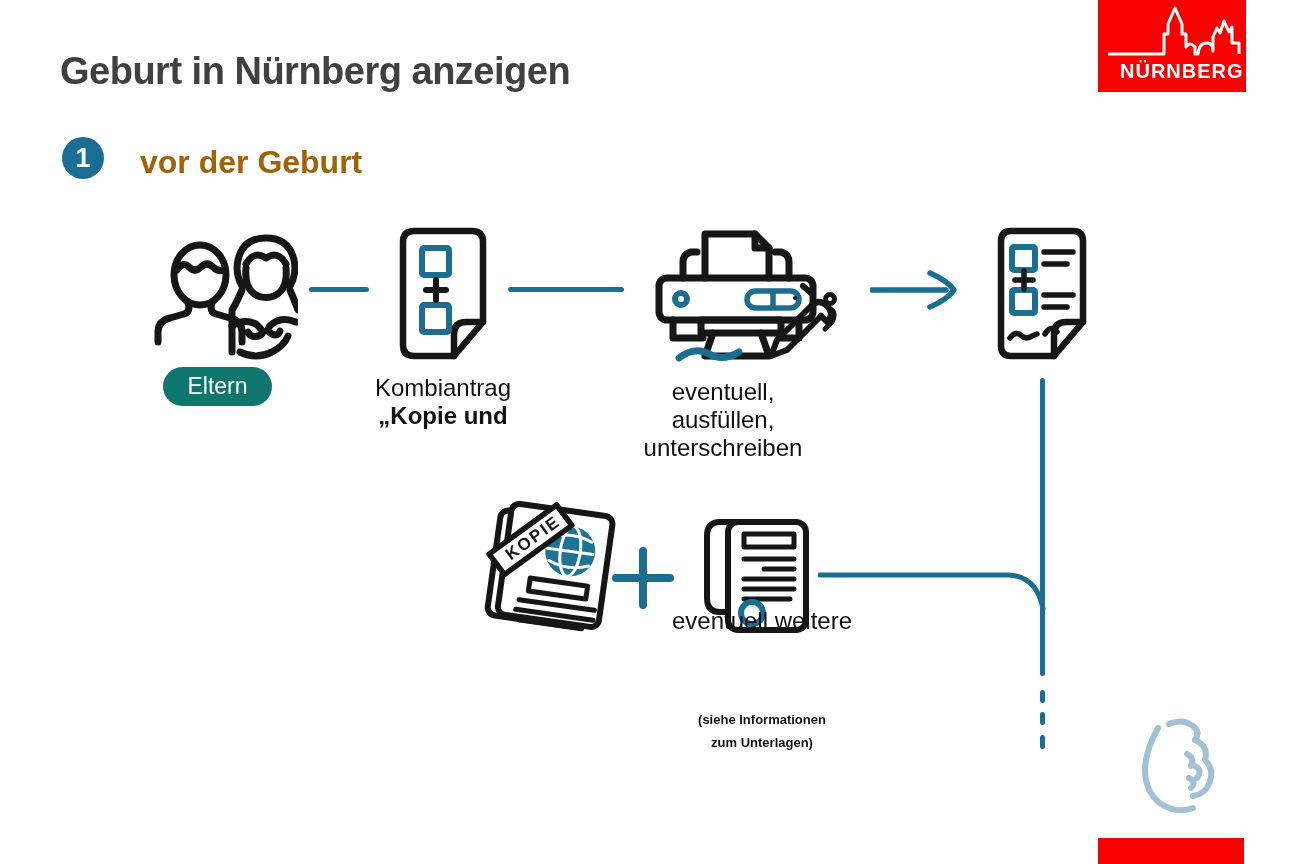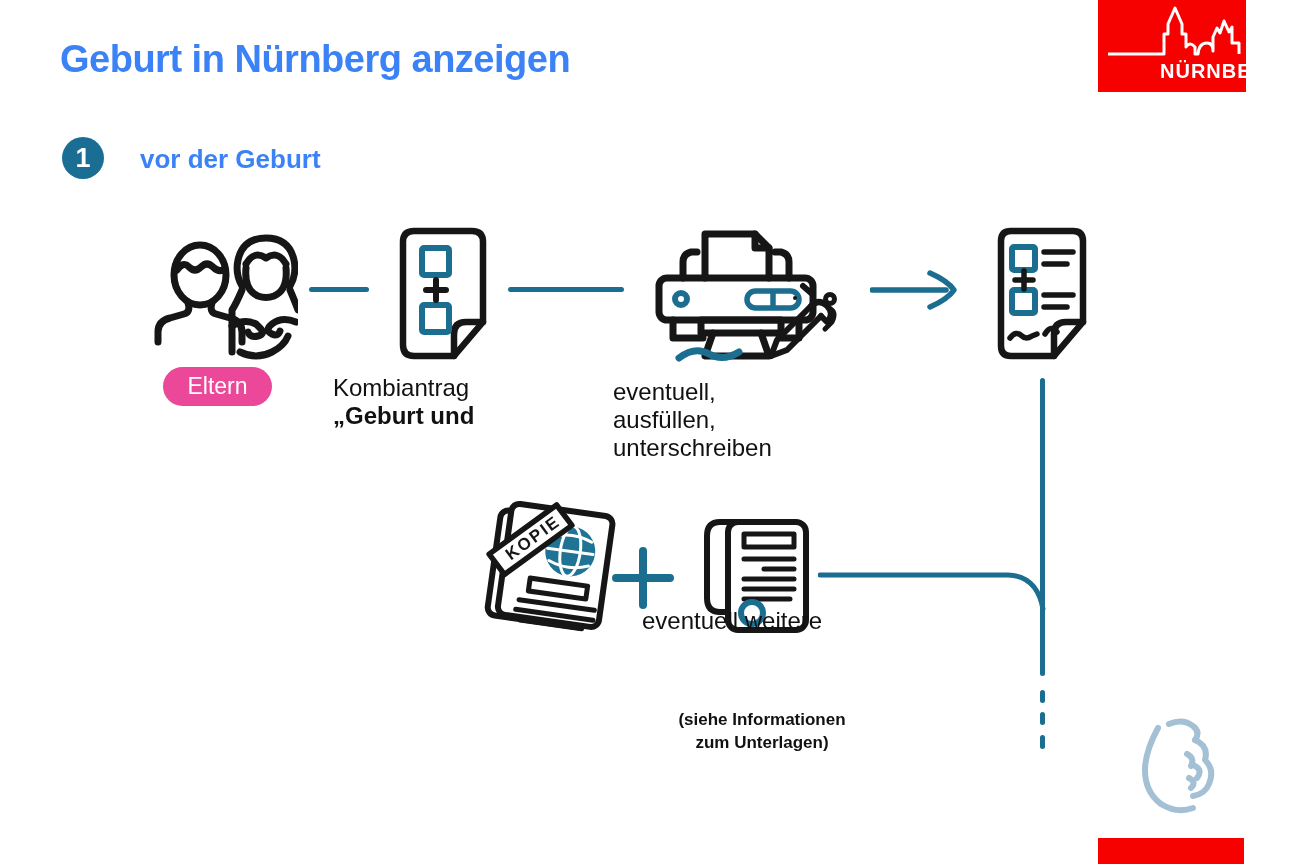--- a/index.html
+++ b/index.html
@@ -2,46 +2,46 @@
 <html><head>
 <meta charset="utf-8">
 <style>
   html,body{margin:0;padding:0;background:#fff;}
   #canvas{
     position:relative;width:1296px;height:864px;background:#fff;overflow:hidden;
     font-family:"Liberation Sans",sans-serif;color:#161616;
   }
   .abs{position:absolute;}
   
-  .page-title{left:60px;top:38px;font-size:38px;font-weight:700;letter-spacing:-0.5px;color:#3b82f6;}
+  .page-title{left:60px;top:50px;font-size:38px;font-weight:700;letter-spacing:-0.5px;color:#404040;}
   .step-badge{left:62px;top:137px;width:42px;height:42px;border-radius:50%;background:#1a6e94;
     display:flex;align-items:center;justify-content:center;color:#fff;font-size:27px;font-weight:700;}
-  .step-label{left:140px;top:144px;font-size:26px;font-weight:700;color:#3b82f6;}
+  .step-label{left:140px;top:144px;font-size:32px;font-weight:700;color:#a16207;}
   
   .logo{left:1098px;top:0;width:148px;height:92px;background:#f60000;}
   .logo svg{position:absolute;left:0;top:0;}
-  .logo-text{position:absolute;left:22px;bottom:9px;color:#fff;font-size:20px;font-weight:700;letter-spacing:1px;margin-left:40px;}
+  .logo-text{position:absolute;left:22px;bottom:9px;color:#fff;font-size:20px;font-weight:700;letter-spacing:1px;}
   
-  .pill{left:163px;top:367px;width:109px;height:39px;border-radius:20px;background:#ec4899;
+  .pill{left:163px;top:367px;width:109px;height:39px;border-radius:20px;background:#0f766e;
     display:flex;align-items:center;justify-content:center;color:#fff;font-size:23px;}
   .hline{background:#1b6e90;height:5px;border-radius:3px;}
   .line1{left:309px;top:287px;width:60px;}
   .line2{left:508px;top:287px;width:116px;}
   .vline{left:1040px;top:378px;width:5px;height:298px;background:#1b6e90;border-radius:3px;}
   .vdash{left:1040px;width:5px;background:#1b6e90;border-radius:3px;}
   .vd1{top:690px;height:13px;}
   .vd2{top:712px;height:13px;}
   .vd3{top:735px;height:14px;}
-  .caption{font-size:24px;line-height:28px;text-align:left;color:#111;}
+  .caption{font-size:24px;line-height:28px;text-align:center;color:#111;}
   .cap-kombi{left:333px;top:374px;width:220px;}
   .cap-print{left:613px;top:378px;width:220px;}
   .cap-kopie{left:395px;top:646px;width:242px;}
   .cap-unterlagen{left:642px;top:607px;width:240px;}
   .bold{font-weight:700;}
-  .note{left:642px;top:708px;width:240px;font-size:17px;line-height:23px;font-weight:700;text-align:center;color:#111;}
+  .note{left:642px;top:708px;width:240px;font-size:13px;line-height:23px;font-weight:700;text-align:center;color:#111;}
   .redbar{left:1098px;top:838px;width:146px;height:26px;background:#f60000;}
 </style>
 </head>
 <body>
 
 <div id="canvas">
 
   <div class="abs logo">
     <svg width="148" height="92" viewBox="0 0 148 92">
       <path d="M10,54 H66 V34 H70 V24 L77,8 L84,24 V34 H88 V47 Q92,41 97,47 V54 H100 Q101,43 109,43 Q115,43 115,51 V37 L119,28 L122,33 L126,21 L131,32 L134,27 V43 H141 V54" stroke="#fff" stroke-width="3" fill="none" stroke-linejoin="round"></path>
@@ -81,21 +81,21 @@
     <svg width="110" height="136" viewBox="0 0 110 136" fill="none" stroke="#161616" stroke-width="6.5" stroke-linecap="round" stroke-linejoin="round">
       <path d="M26,5 H84 Q95,5 95,16 V96 L66,130 H26 Q15,130 15,119 V16 Q15,5 26,5 Z"></path>
       <path d="M66,130 V108 Q66,96 78,96 H95"></path>
       <rect x="34" y="22" width="27" height="27" rx="2" stroke="#1b6e90" stroke-width="6"></rect>
       <rect x="34" y="79" width="27" height="27" rx="2" stroke="#1b6e90" stroke-width="6"></rect>
       <path d="M38,64 H58 M48,54 V74" stroke-width="6"></path>
     </svg>
   </div>
   <div class="abs caption cap-kombi">
     <div>Kombiantrag</div>
-    <div class="bold">„Geburt und</div>
+    <div class="bold">„Kopie und</div>
   </div>
 
   <div class="abs hline line2"></div>
 
   <div class="abs" style="left:643px;top:222px;">
     <svg width="210" height="145" viewBox="0 0 210 145" fill="none" stroke="#161616" stroke-width="7" stroke-linecap="round" stroke-linejoin="round">
       <path d="M62,56 V12 H112 L126,26 V56"></path>
       <path d="M112,12 V26 H126"></path>
       <path d="M40,56 V40 Q40,32 48,30 H54"></path>
       <path d="M146,56 V40 Q146,32 138,30 H132"></path>

